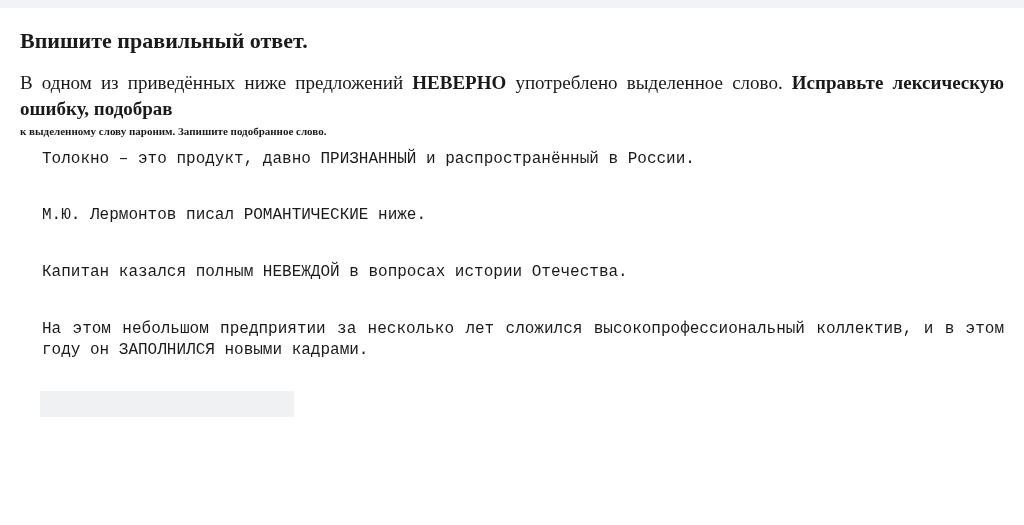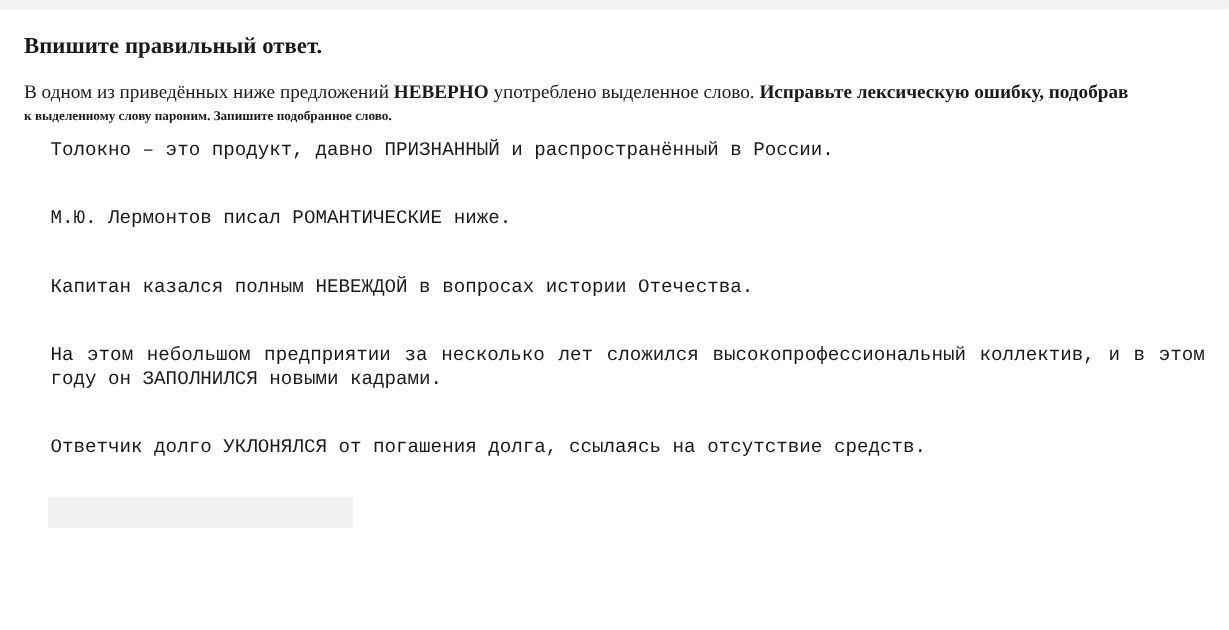--- a/index.html
+++ b/index.html
@@ -18,27 +18,27 @@
   .top-strip {
     height: 8px;
     background: #f1f3f5;
     width: 100%;
   }
   .page {
     padding: 0 20px;
     box-sizing: border-box;
   }
   .task-title {
-    font-size: 19px;
+    font-size: 22px;
     font-weight: bold;
     margin-top: 20px;
     line-height: 1.2;
   }
   .instruction {
-    font-size: 16px;
+    font-size: 19px;
     margin-top: 16px;
     line-height: 1.35;
     text-align: justify;
     text-justify: inter-word;
   }
   .instruction .bold {
     font-weight: bold;
   }
   .instruction-line2 {
     font-size: 11px;
@@ -87,18 +87,17 @@
     <span class="bold">Исправьте лексическую ошибку, подобрав</span>
   </div>
 
   <div class="instruction-line2">к выделенному слову пароним. Запишите подобранное слово.</div>
 
   <div class="sentences">
     <div class="sentence">Толокно – это продукт, давно ПРИЗНАННЫЙ и распространённый в России.</div>
     <div class="sentence">М.Ю. Лермонтов писал РОМАНТИЧЕСКИЕ ниже.</div>
     <div class="sentence">Капитан казался полным НЕВЕЖДОЙ в вопросах истории Отечества.</div>
     <div class="sentence">На этом небольшом предприятии за несколько лет сложился высокопрофессиональный коллектив, и в этом году он ЗАПОЛНИЛСЯ  новыми кадрами.</div>
-    <div class="sentence">Ответчик долго УКЛОНЯЛСЯ от погашения долга, ссылаясь на отсутствие средств.</div>
   </div>
 
   <input class="answer-box" type="text" placeholder="" style="">
 
 </div>
 
 </body></html>

